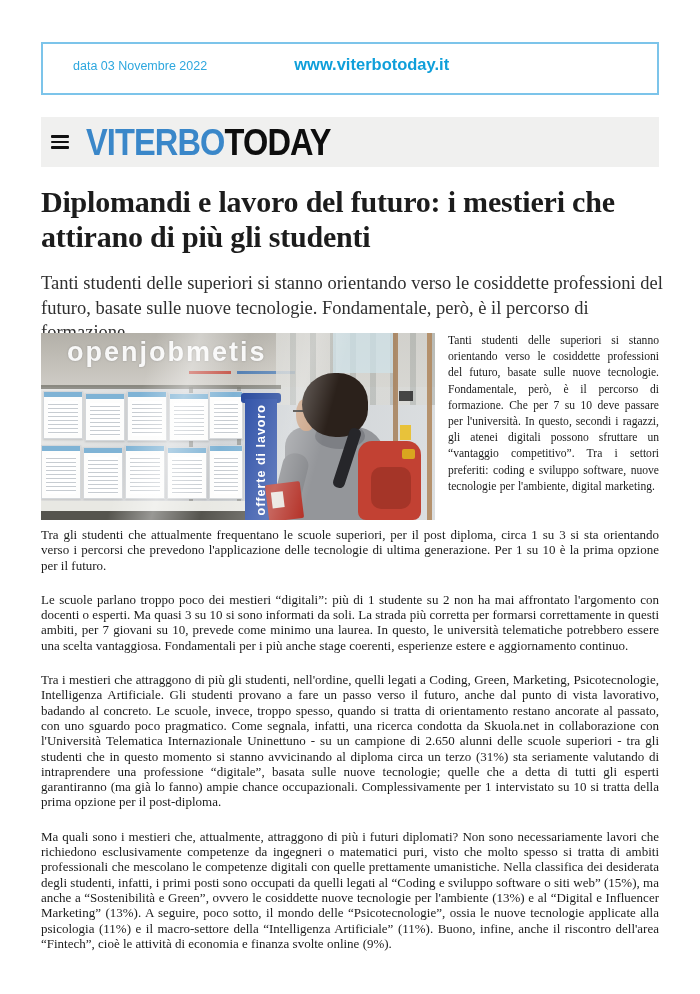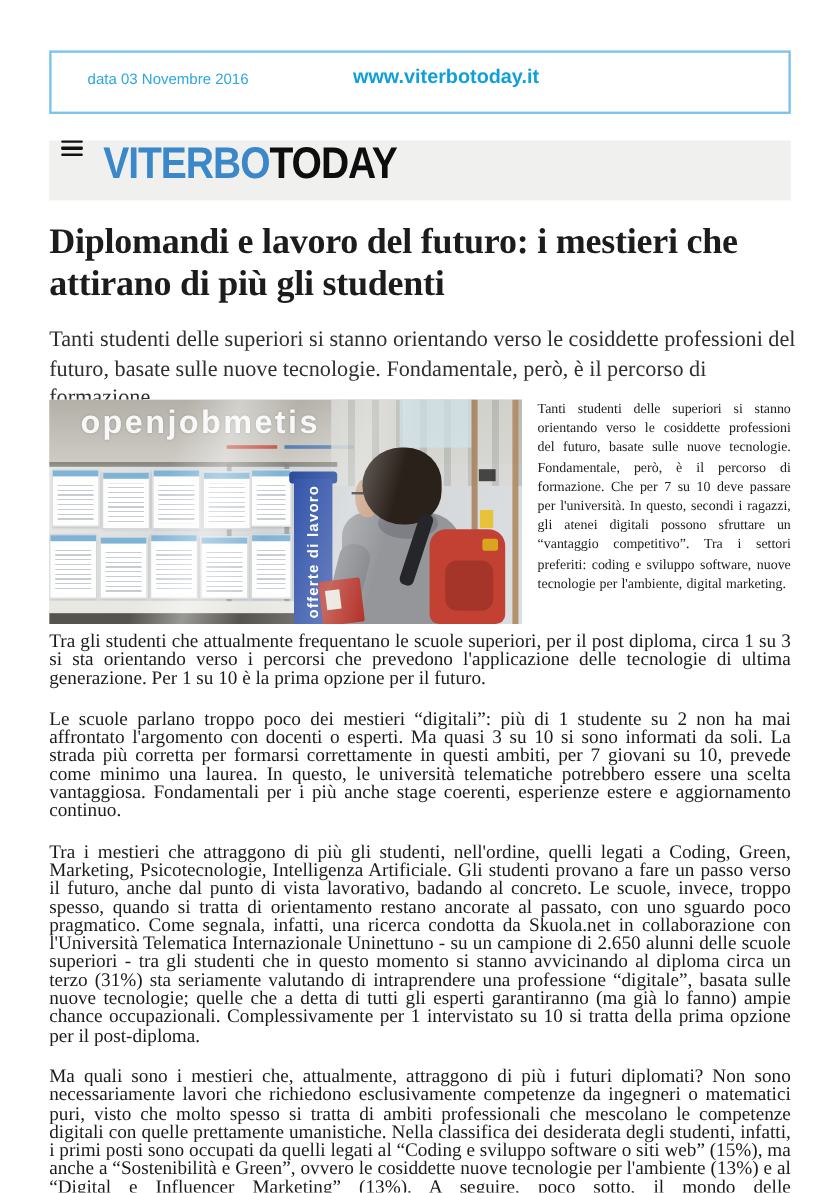--- a/index.html
+++ b/index.html
@@ -10,21 +10,21 @@
   .header-box{position:absolute;left:41px;top:42px;width:614px;height:49px;
               border:2px solid #7cc4ea;background:#ffffff;}
   .date-label{position:absolute;left:30px;top:15px;
               font-family:"Liberation Sans",sans-serif;font-size:12.5px;color:#2da7de;}
   .site-url{position:absolute;left:50%;top:11px;transform:translateX(-36%);
             font-family:"Liberation Sans",sans-serif;font-weight:bold;font-size:16.5px;
             color:#0f9fda;text-decoration:none;cursor:pointer;}
 
   
   .masthead{position:absolute;left:41px;top:117px;width:618px;height:50px;
-            background:#f0f0ef;display:flex;}
+            background:#f0f0ef;display:flex;align-items:center;}
   .hamburger{margin-left:10px;width:18px;display:flex;flex-direction:column;gap:3px;cursor:pointer;}
   .hamburger span{display:block;height:2.4px;background:#111;border-radius:1px;}
   .logo{margin-left:17px;font-family:"Liberation Sans",sans-serif;font-weight:bold;
         font-size:37px;letter-spacing:-1px;display:inline-block;transform:scaleX(.88);
         transform-origin:left center;white-space:nowrap;cursor:pointer;line-height:1;}
   .logo .blue{color:#3a87c9;}
   .logo .black{color:#0e0e0e;}
 
   
   .article-title{position:absolute;left:41px;top:184px;width:632px;
@@ -32,21 +32,21 @@
   .article-subtitle{position:absolute;left:41px;top:271px;width:630px;
                     font-size:18.5px;line-height:1.33;color:#2f2f2f;}
 
   
   .body-row{position:absolute;left:41px;top:333px;width:618px;display:flex;gap:13px;}
   .lead{flex:1;font-size:11.6px;line-height:16.2px;text-align:justify;color:#1b1b1b;
         word-spacing:0.5px;}
 
   
   .paras{position:absolute;left:41px;top:527px;width:618px;}
-  .paras p{margin:0 0 19px 0;font-size:16px;line-height:15.3px;text-align:justify;color:#1b1b1b;}
+  .paras p{margin:0 0 19px 0;font-size:13px;line-height:15.3px;text-align:justify;color:#1b1b1b;}
 
   
   .photo{position:relative;width:394px;height:187px;flex:none;overflow:hidden;
          background:linear-gradient(100deg,#e9e9e7 0%,#d6d8da 35%,#cfd3d6 60%,#dcdfe1 100%);}
   .ph-sign{position:absolute;left:0;top:0;width:100%;height:54px;
            background:linear-gradient(#b3b0a8,#cfccc6);}
   .ph-sign-text{position:absolute;left:26px;top:4px;
                 font-family:"Liberation Sans",sans-serif;font-weight:bold;font-size:27px;
                 letter-spacing:2px;color:rgba(255,255,255,0.93);
                 text-shadow:0 0 2px rgba(120,120,120,0.6);}
@@ -100,21 +100,21 @@
   .glass-glare{position:absolute;inset:0;pointer-events:none;
                background:linear-gradient(105deg,rgba(255,255,255,0) 26%,rgba(255,255,255,0.4) 36%,
                rgba(255,255,255,0) 47%,rgba(255,255,255,0.25) 62%,rgba(255,255,255,0) 70%);}
 </style>
 </head>
 <body>
 
 <div class="frame">
 
   <div class="header-box">
-    <span class="date-label">data 03 Novembre 2016</span>
+    <span class="date-label">data 03 Novembre 2022</span>
     <span class="site-url">www.viterbotoday.it</span>
   </div>
 
   <div class="masthead">
     <div class="hamburger">
       <span></span>
         <span></span>
         <span></span>
     </div>
     <div class="logo">

